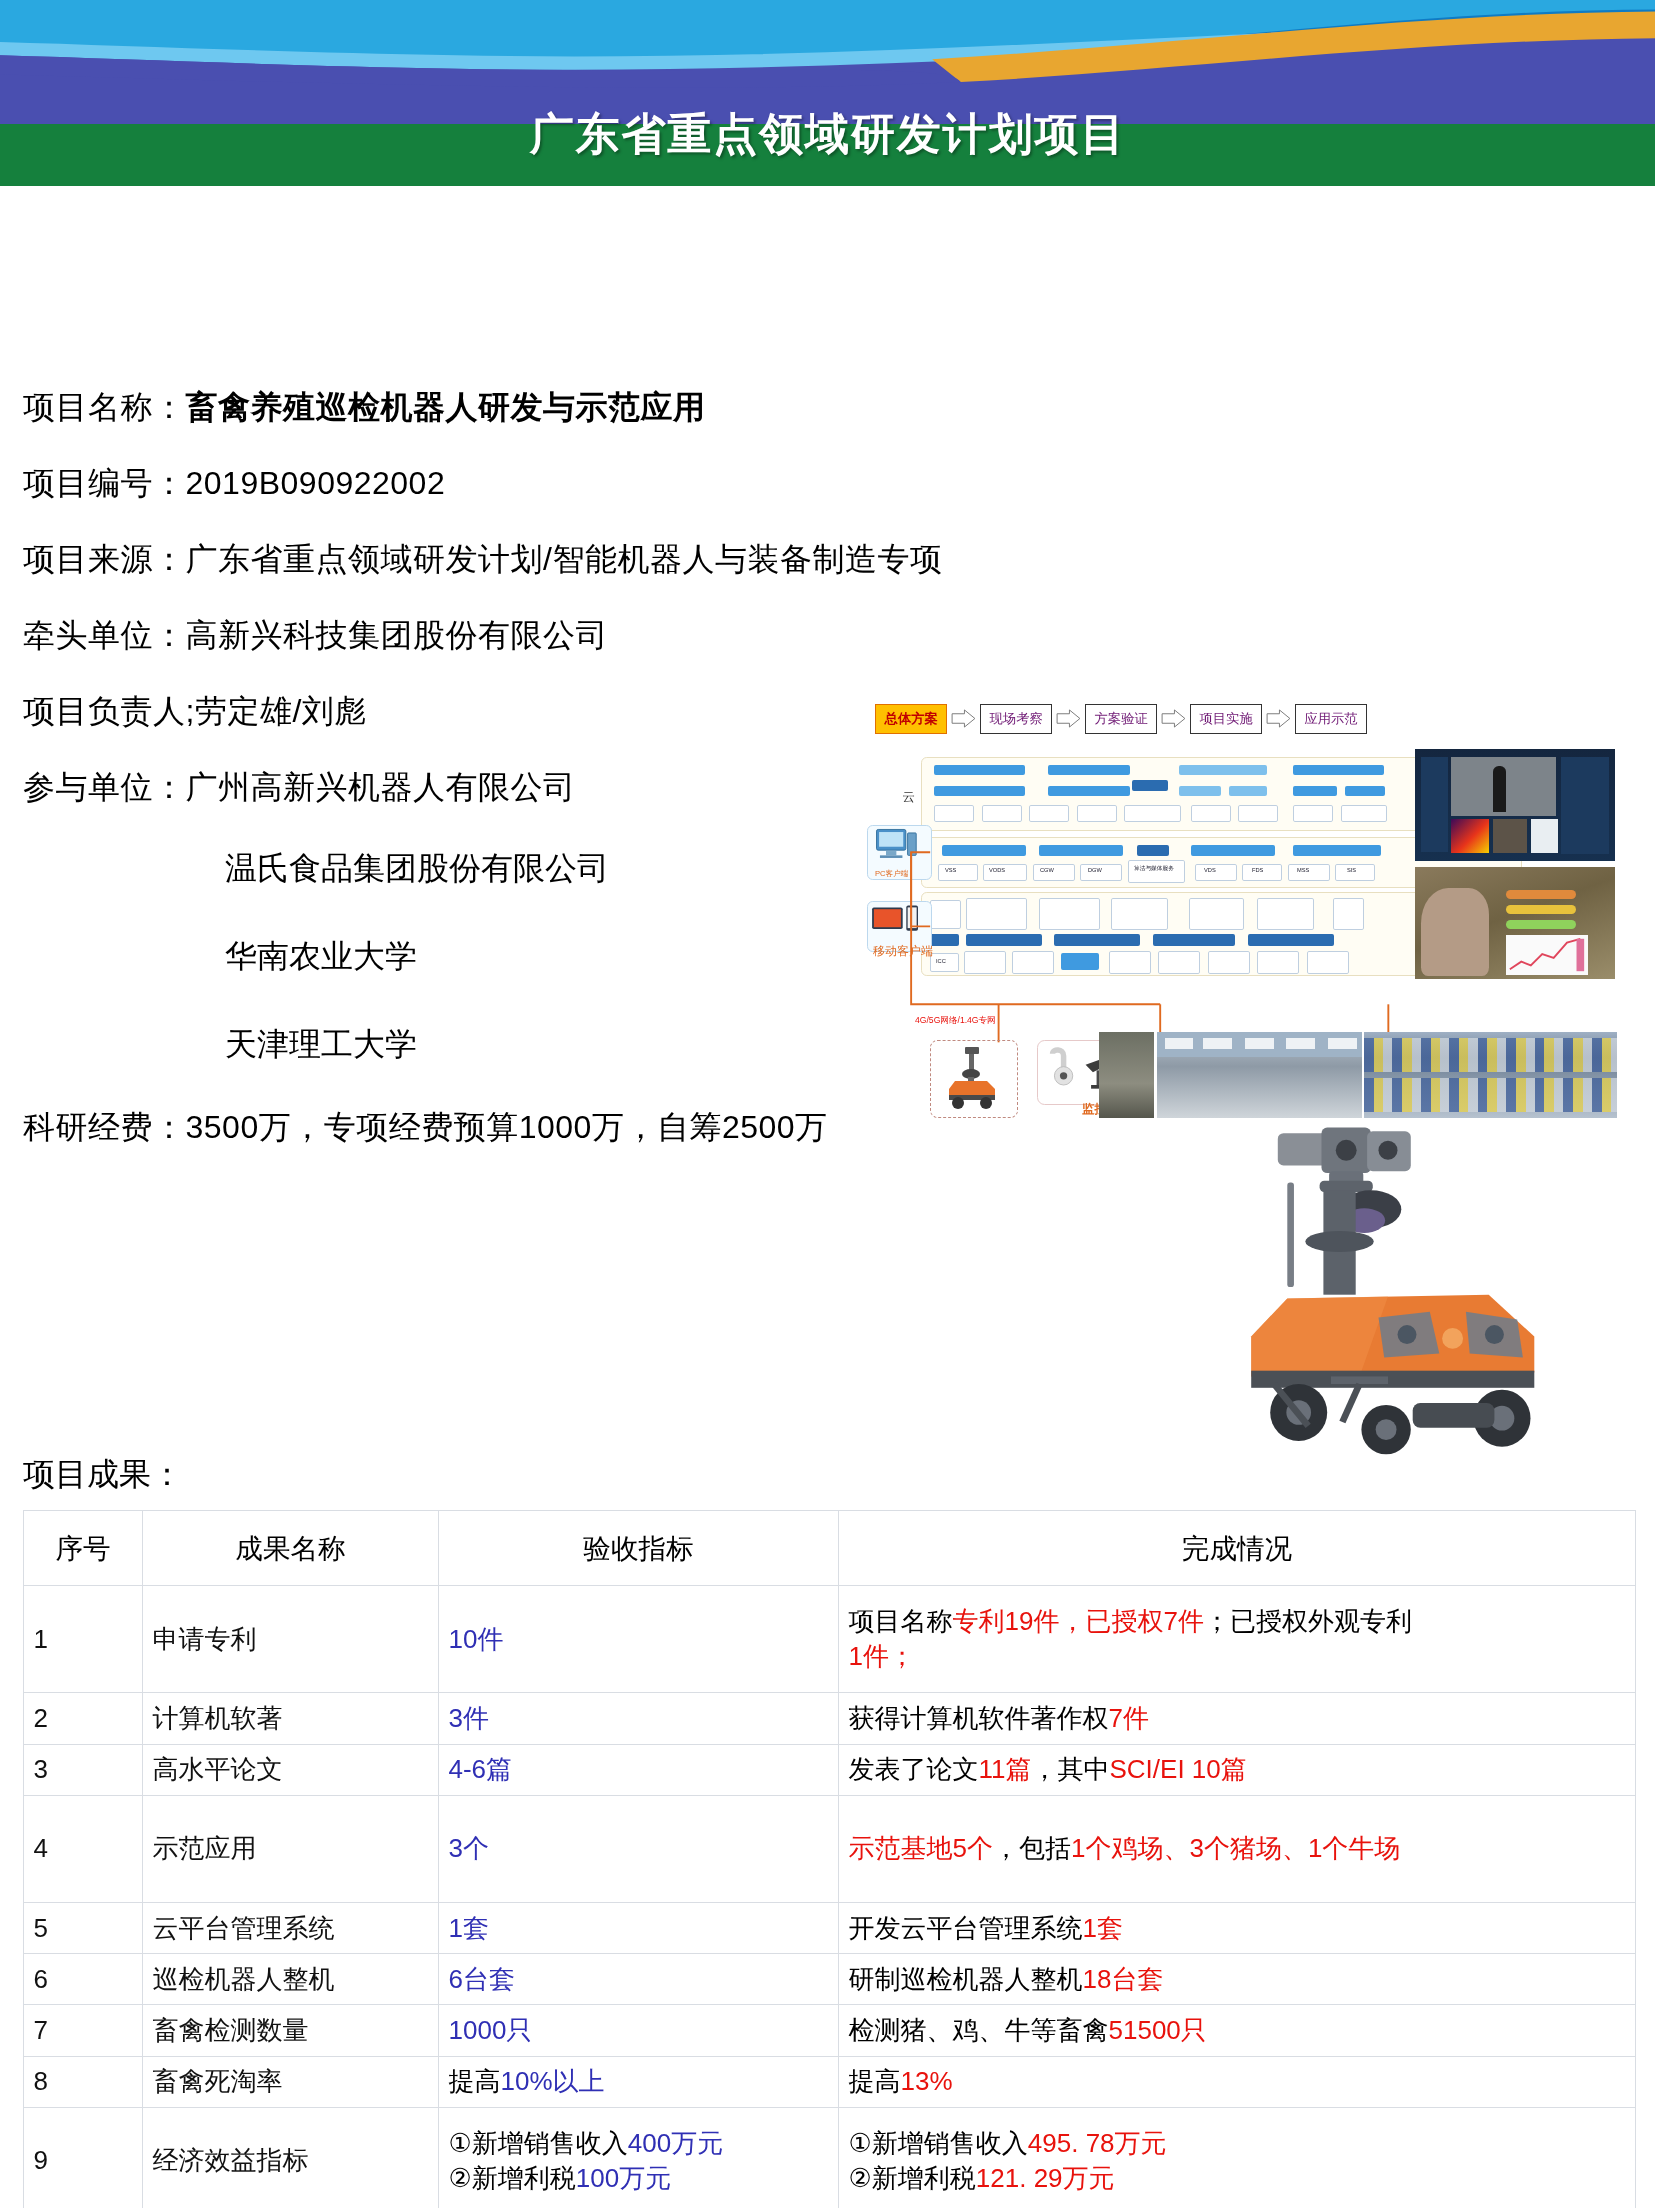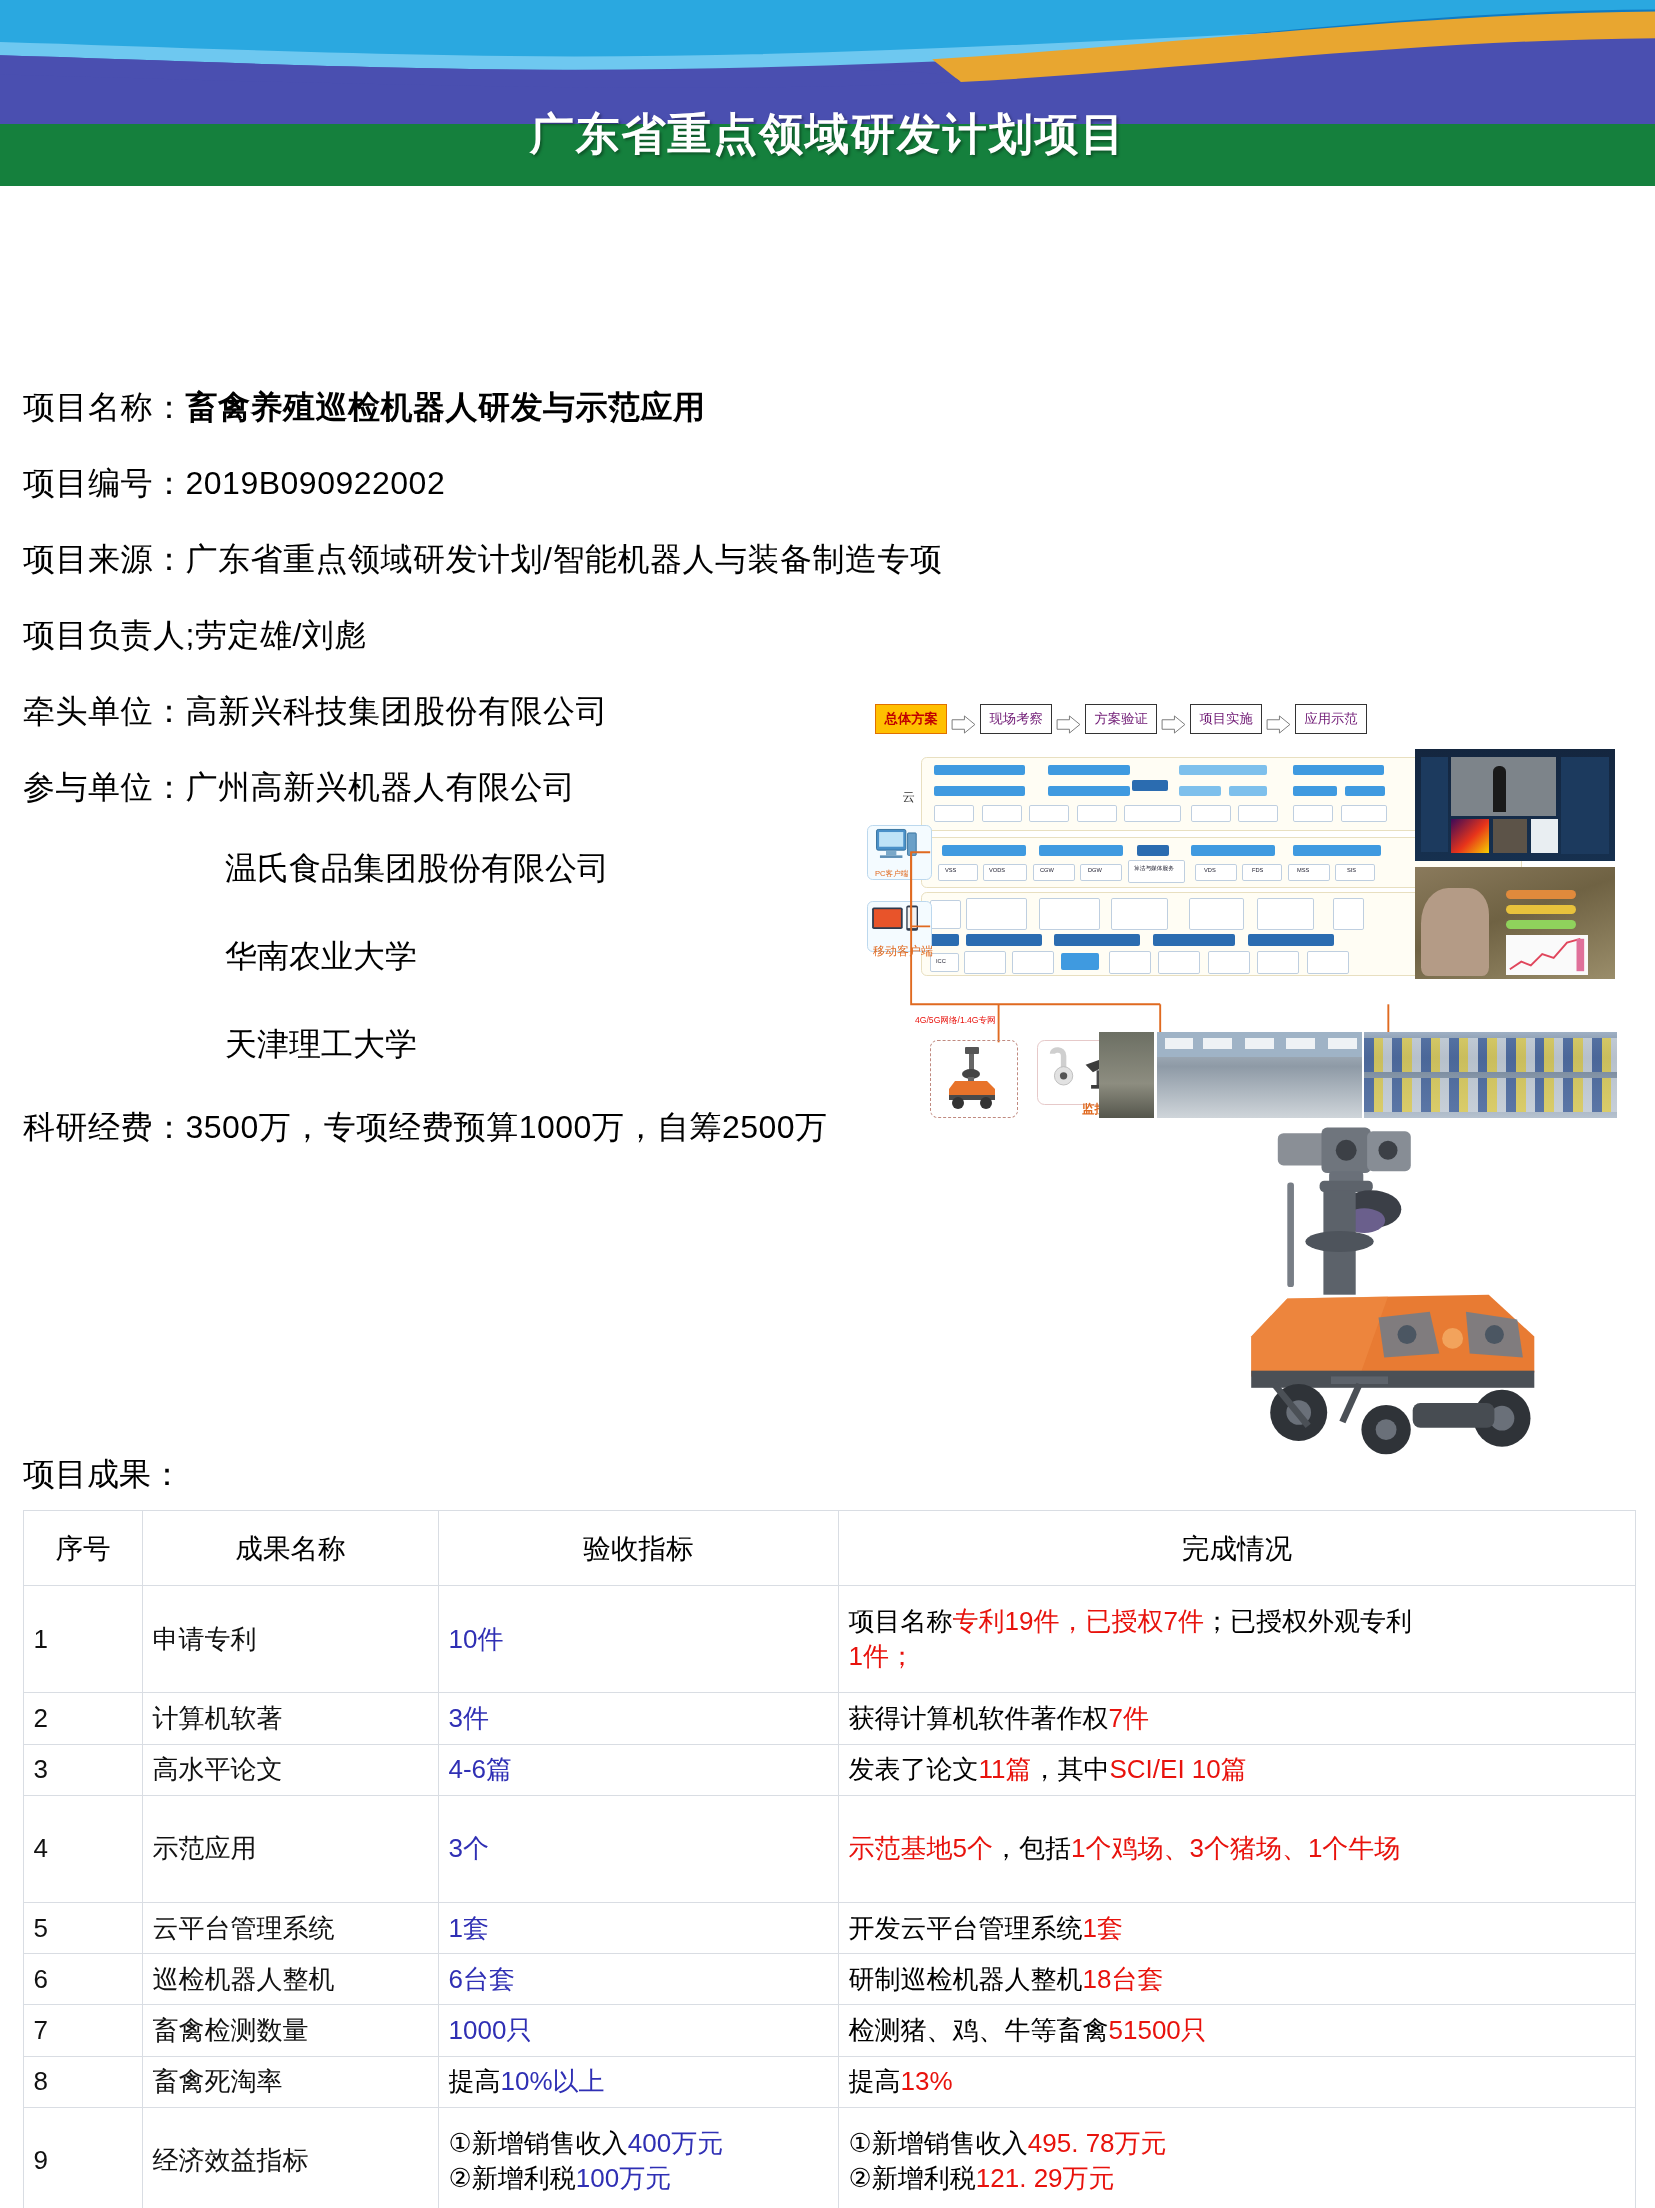--- a/index.html
+++ b/index.html
@@ -62,21 +62,21 @@
     left:23px;top:1267px;
     font-size:32px;
   }
 
   
   .diagram{
     position:absolute;
     left:875px;top:518px;
     width:761px;height:105px;
   }
-  .flowrow{display:flex;align-items:flex-end;gap:3.8px;}
+  .flowrow{display:flex;align-items:center;gap:3.8px;}
   .flowbox{
     border:1.4px solid #333;
     background:#fff;
     font-size:13.3px;
     padding:4.8px 8.6px;
     white-space:nowrap;
     color:#701a75;
   }
   .flowbox.first{
     background:#ffc000;
@@ -199,25 +199,25 @@
 
     <div class="info-line">
       <span class="lbl">项目编号：</span><span class="val">2019B090922002</span>
     </div>
 
     <div class="info-line">
       <span class="lbl">项目来源：</span><span class="val">广东省重点领域研发计划/智能机器人与装备制造专项</span>
     </div>
 
     <div class="info-line">
+      <span class="lbl">牵头单位：</span><span class="val">高新兴科技集团股份有限公司</span>
+    </div>
+
+    <div class="info-line">
       <span class="lbl">项目负责人;</span><span class="val">劳定雄/刘彪</span>
-    </div>
-
-    <div class="info-line">
-      <span class="lbl">牵头单位：</span><span class="val">高新兴科技集团股份有限公司</span>
     </div>
 
     <div class="info-line">
       <span class="lbl">参与单位：</span><span class="val">广州高新兴机器人有限公司</span>
     </div>
     <div class="info-sub">温氏食品集团股份有限公司</div>
     <div class="info-sub">华南农业大学</div>
     <div class="info-sub">天津理工大学</div>
 
 

